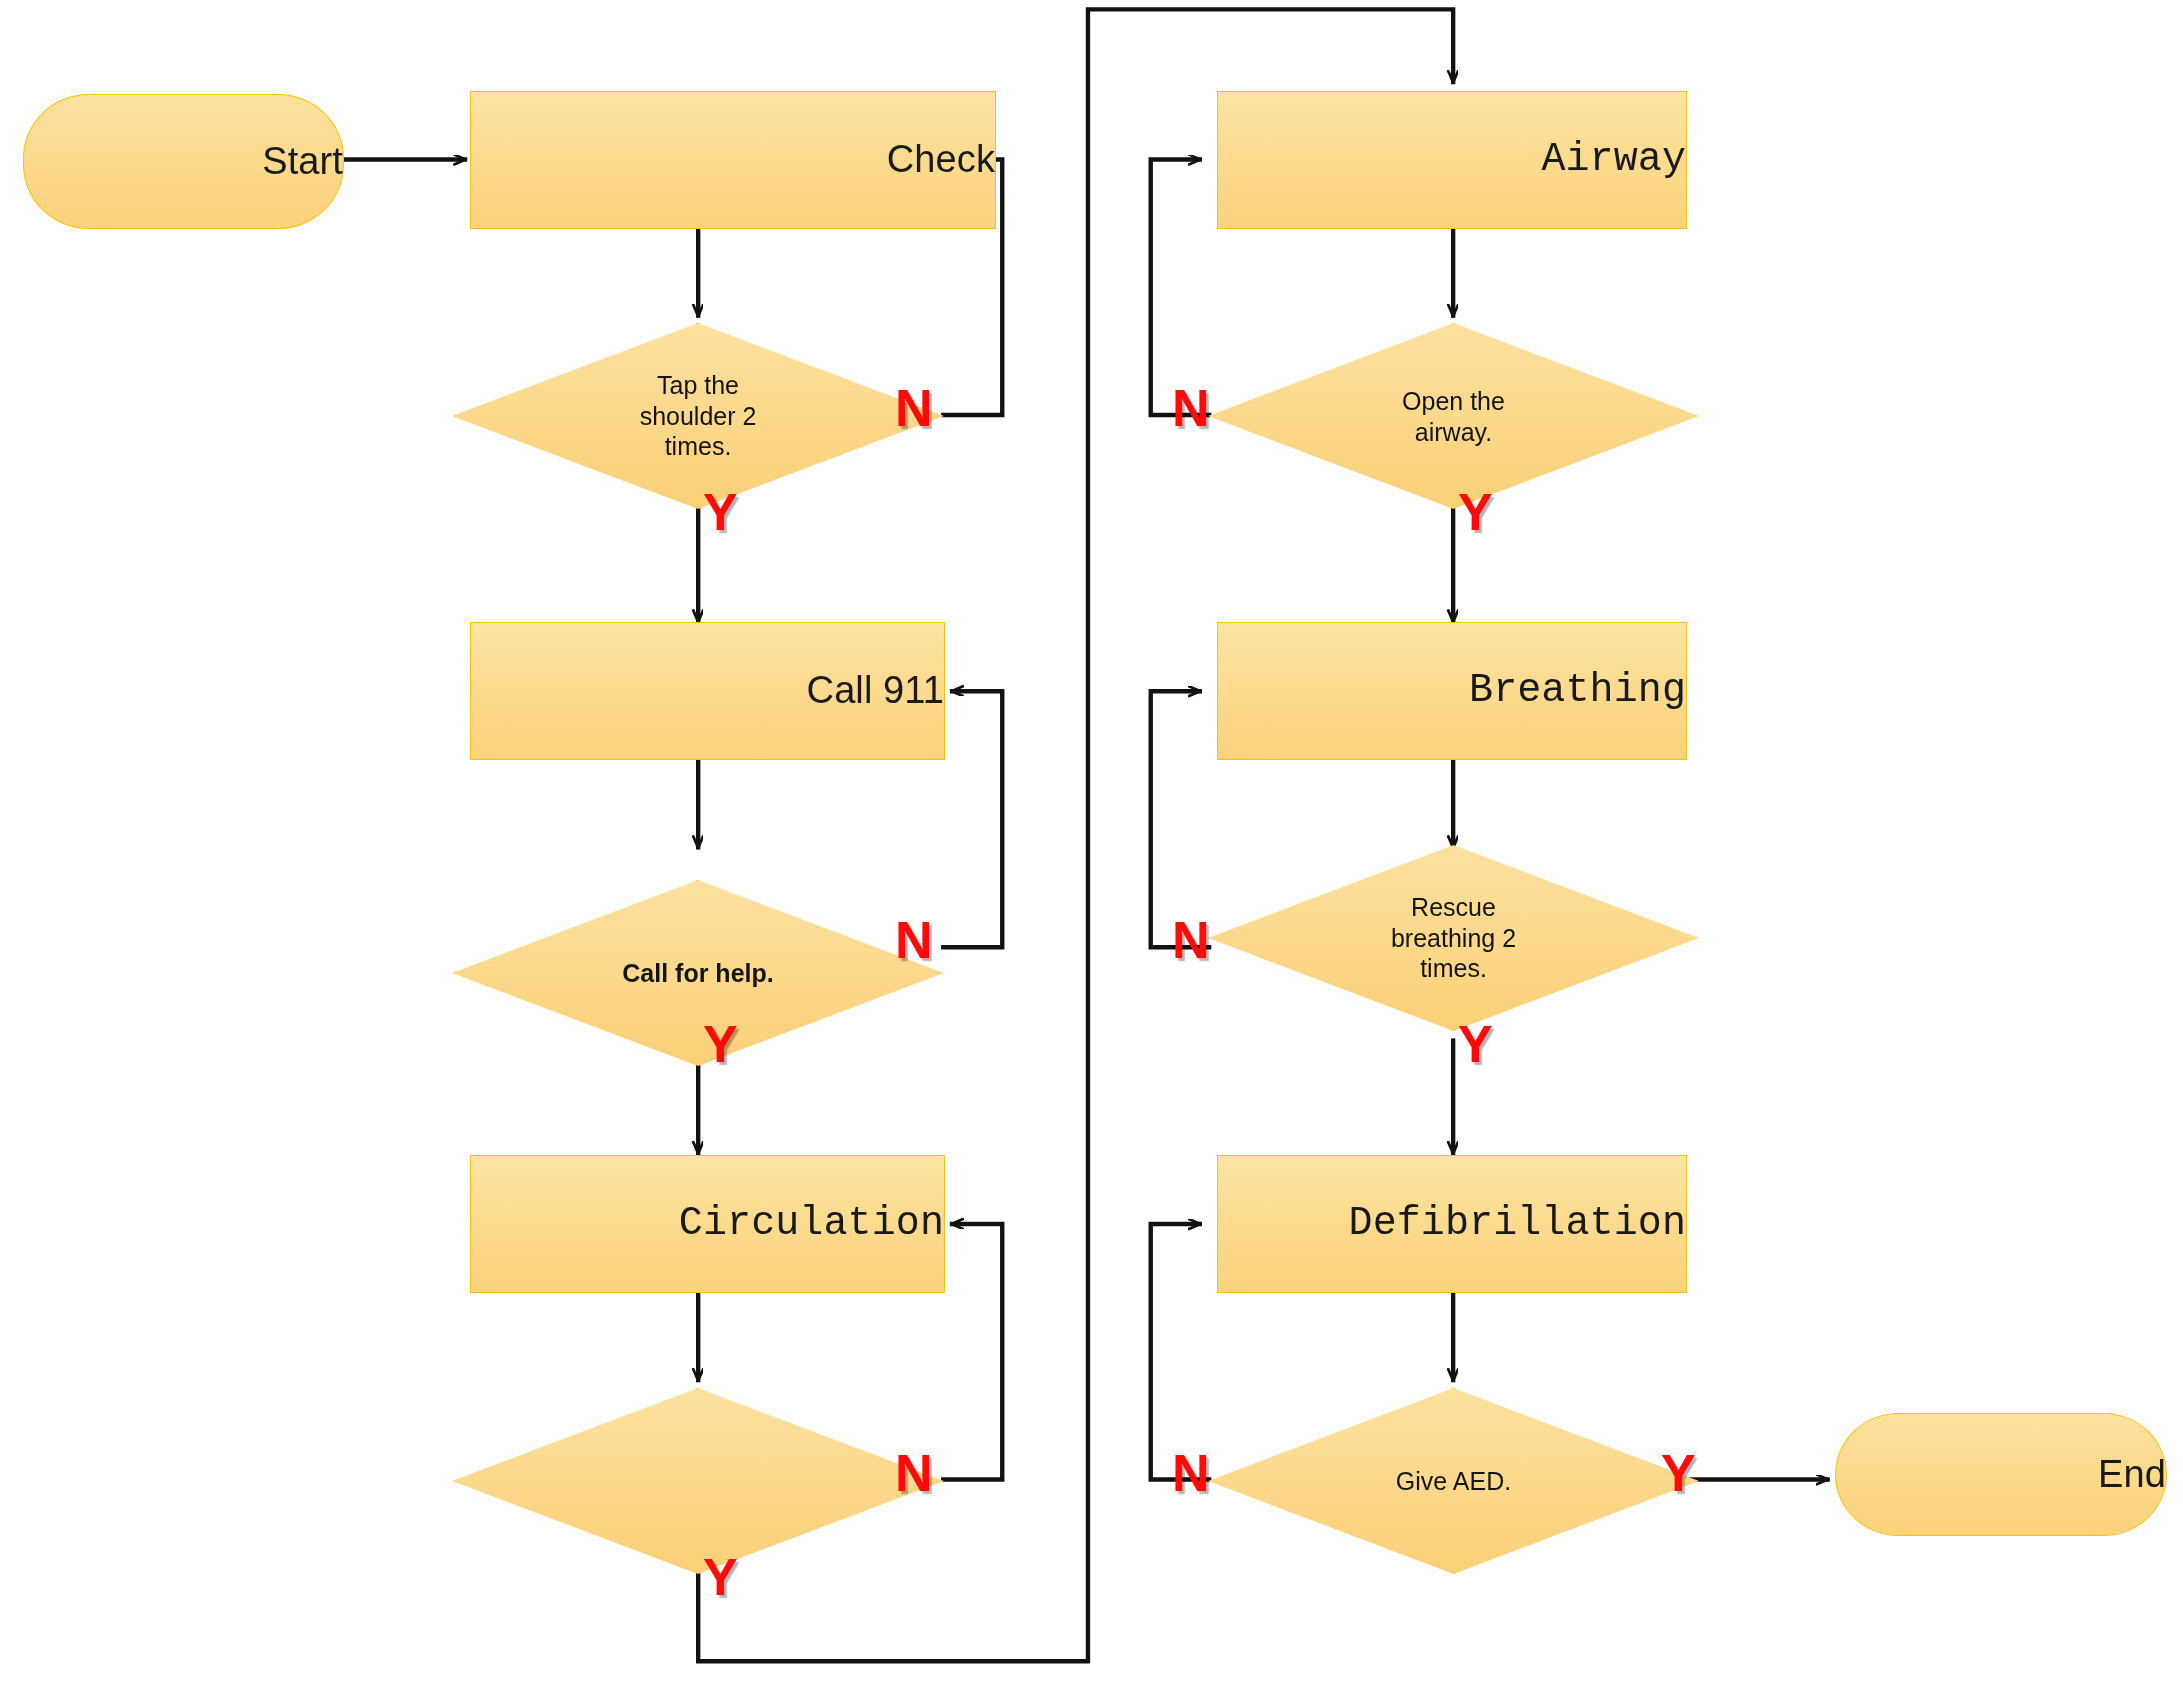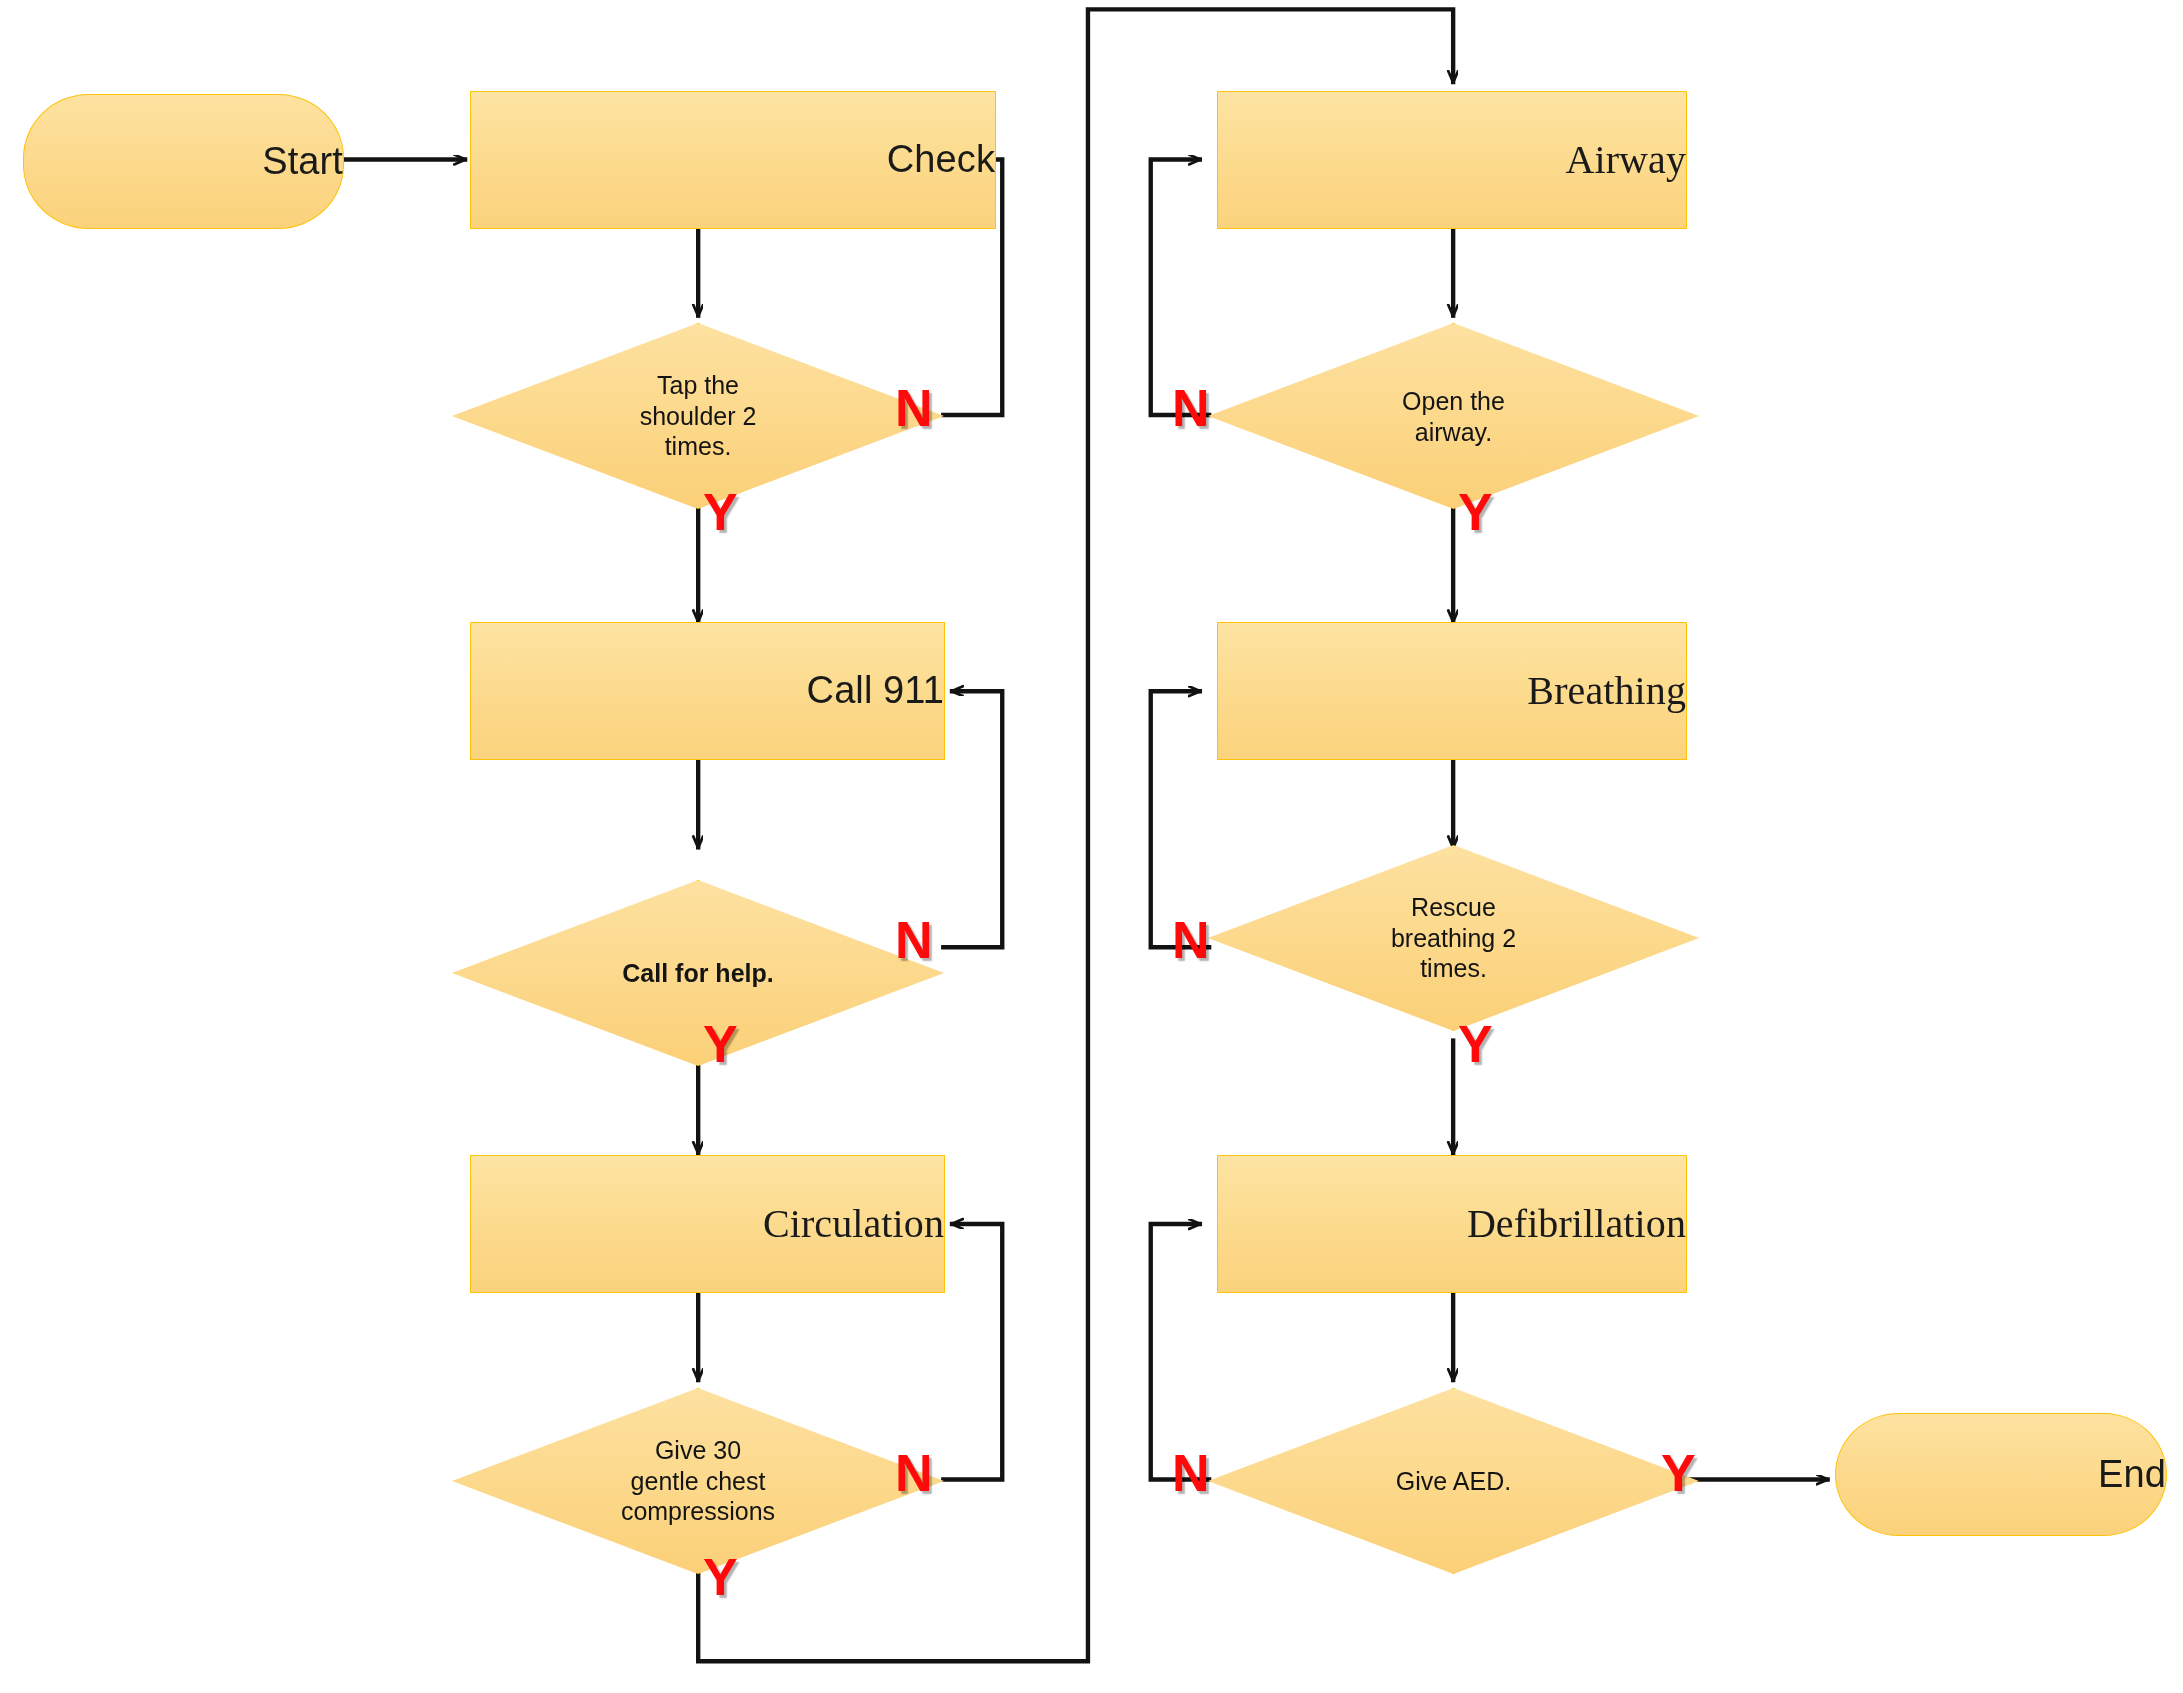--- a/index.html
+++ b/index.html
@@ -19,21 +19,21 @@
   .proc{
     background:linear-gradient(180deg,#FDE4A2 0%,#FCDA8C 55%,#FBD37D 100%);
     border:1.6px solid #FFC20A;
   }
   .term{
     background:linear-gradient(180deg,#FDE2A0 0%,#FCD98B 55%,#FBD27B 100%);
     border:1.6px solid #FFC20A;
     border-radius:66px/64px;
   }
   .proc-label,.term-label{
-    font-family:Liberation Serif, serif;
+    font-family:Liberation Mono, monospace;
     font-size:40px;color:#1a1a1a;line-height:1.05;
     letter-spacing:0.1px;
   }
   .proc-label.sans,.term-label.sans{
     font-family:"Liberation Sans", sans-serif;font-size:38px;
   }
 
   
   .dia{position:absolute;}
   .dia .shape{
@@ -140,23 +140,20 @@
   </div>
   <span class="mark" style="left:895px;top:914px;">N</span>
   <span class="mark" style="left:703px;top:1018px;">Y</span>
 
   <div class="node proc" style="left:470px;top:1155px;width:475px;height:138px;">
     <span class="proc-label">Circulation</span>
   </div>
 
   <div class="dia" style="left:452px;top:1388px;width:492px;height:186px;">
     <div class="shape"></div>
-    <div class="dtext" style="width:70%;">Give 30
-gentle chest
-compressions</div>
   </div>
   <span class="mark" style="left:895px;top:1447px;">N</span>
   <span class="mark" style="left:703px;top:1551px;">Y</span>
 
   <div class="node proc" style="left:1217px;top:91px;width:470px;height:138px;">
     <span class="proc-label">Airway</span>
   </div>
 
   <div class="dia" style="left:1208px;top:323px;width:491px;height:186px;">
     <div class="shape"></div>

